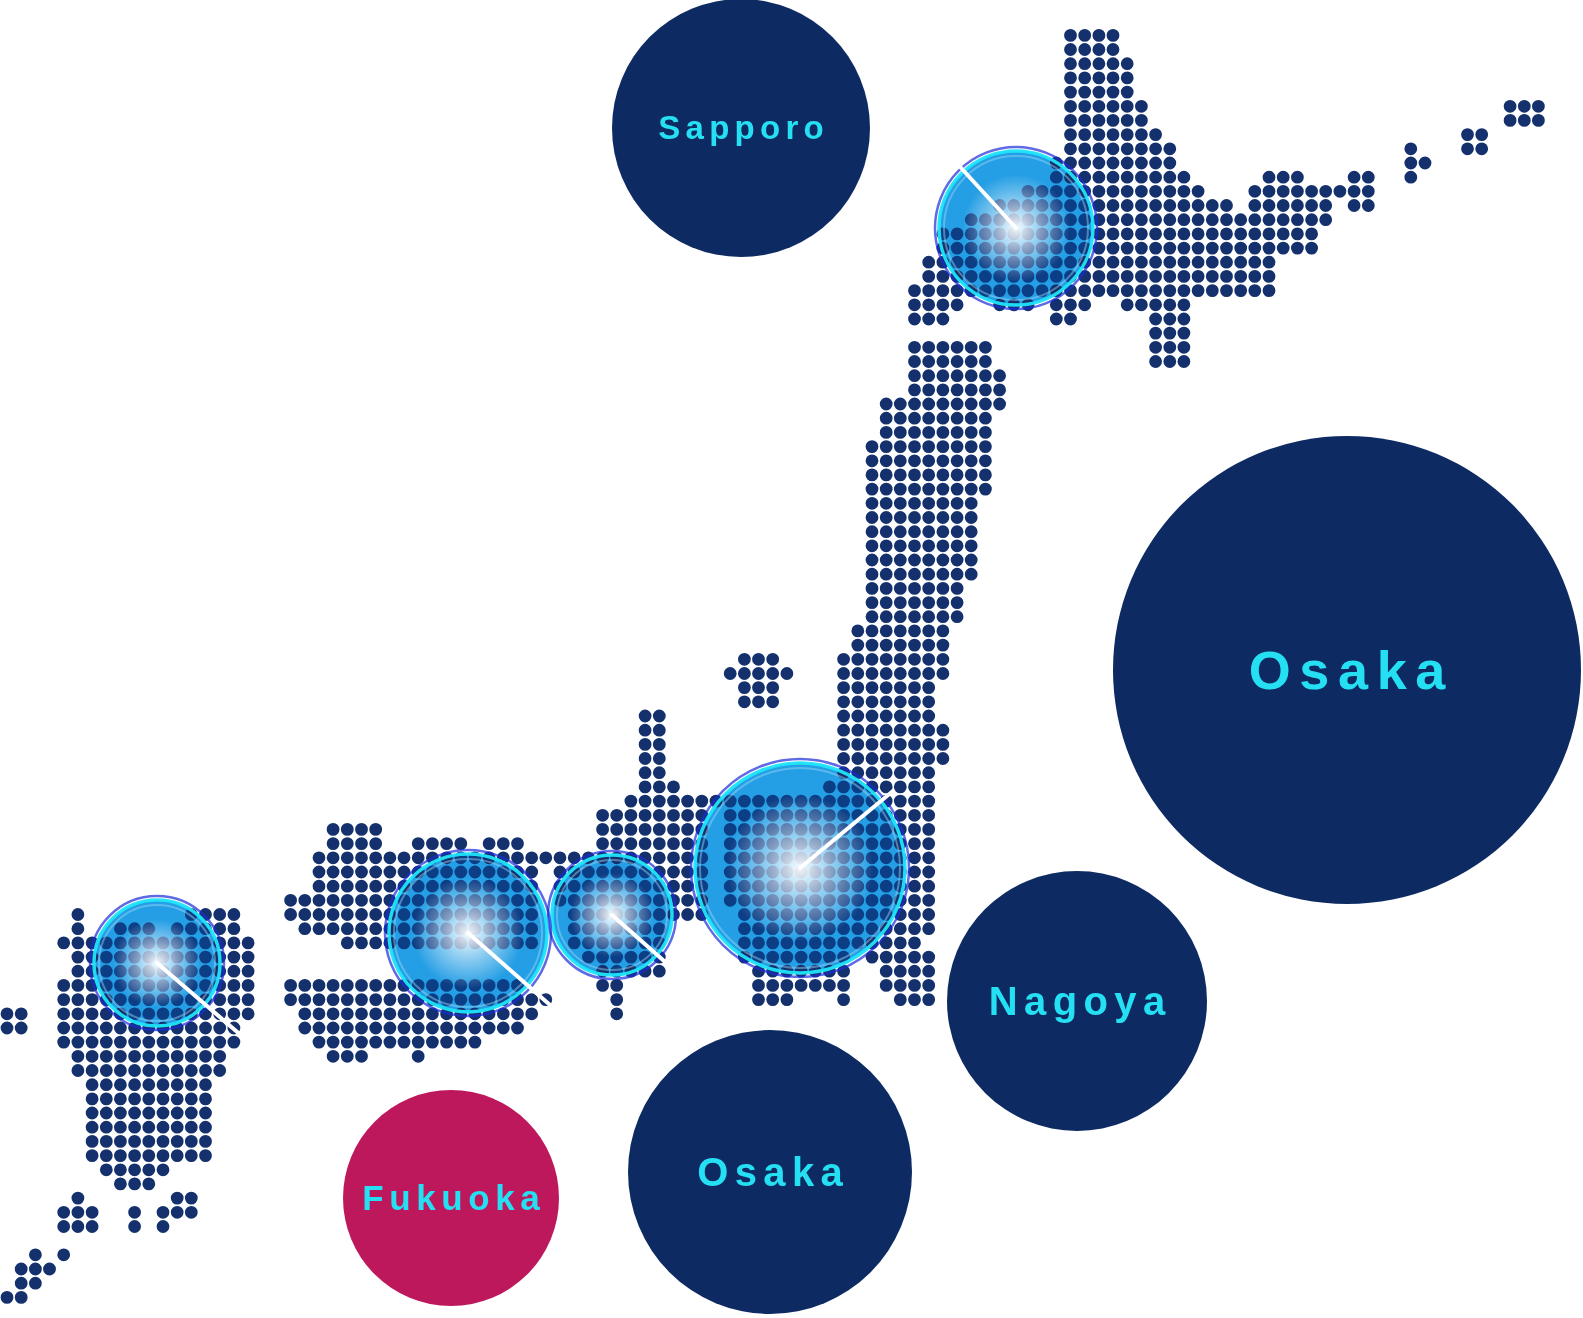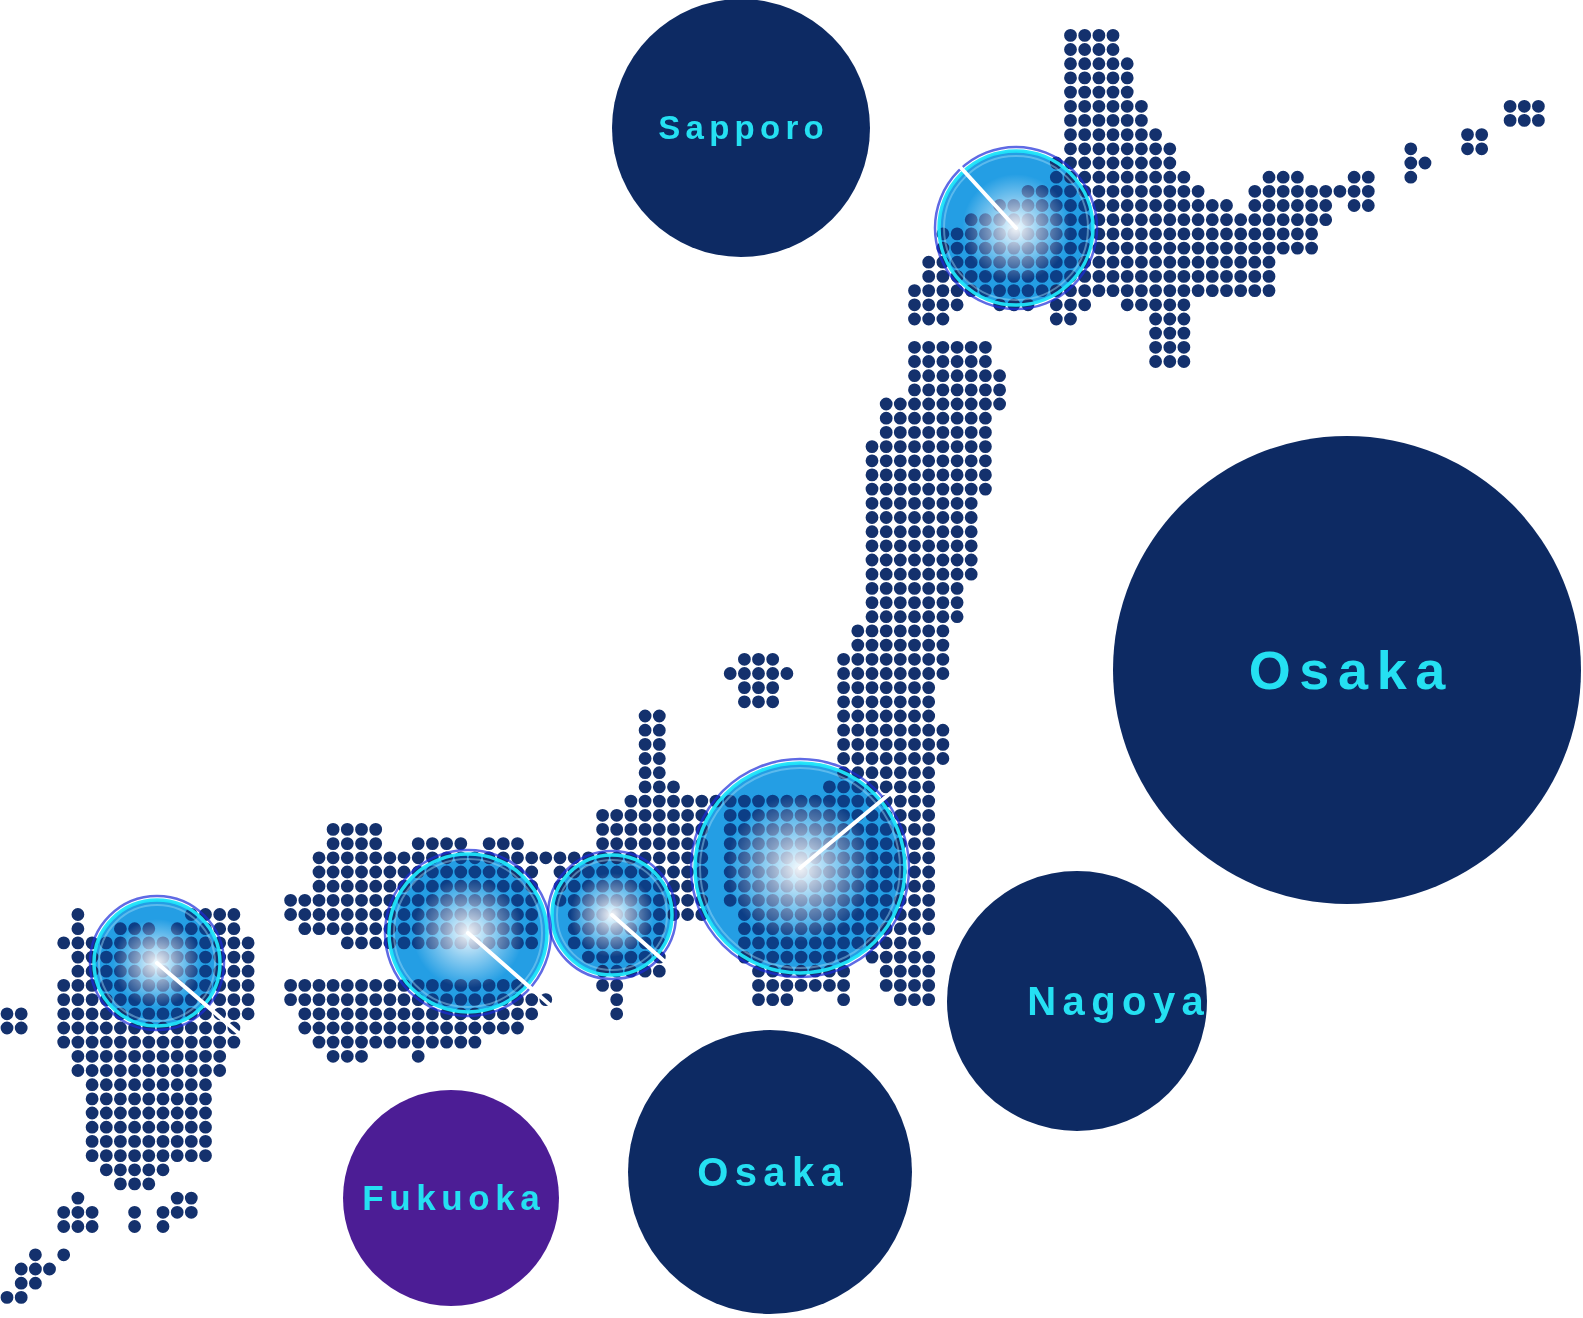--- a/index.html
+++ b/index.html
@@ -78,22 +78,22 @@
       <line x1="468" y1="933" x2="558" y2="1012" stroke="#FFFFFF" stroke-width="4" stroke-linecap="round"></line>
       <line x1="157" y1="963" x2="250" y2="1043" stroke="#FFFFFF" stroke-width="4" stroke-linecap="round"></line>
     </svg>
 
   <div class="city-label" style="left: 612px; top: -1px; width: 258px; height: 258px; background: rgb(13, 42, 99); color: rgb(37, 224, 242); font-size: 33px;">
     <span class="city-text">Sapporo</span>
   </div>
   <div class="city-label" style="left: 1113px; top: 436px; width: 468px; height: 468px; background: rgb(13, 42, 99); color: rgb(37, 224, 242); font-size: 54px;">
     <span class="city-text">Osaka</span>
   </div>
-  <div class="city-label" style="left: 947px; top: 871px; width: 260px; height: 260px; background: rgb(13, 42, 99); color: rgb(37, 224, 242); font-size: 40px; justify-content: flex-end;">
+  <div class="city-label" style="left: 947px; top: 871px; width: 260px; height: 260px; background: rgb(13, 42, 99); color: rgb(37, 224, 242); font-size: 40px;">
     <span class="city-text">Nagoya</span>
   </div>
   <div class="city-label" style="left: 628px; top: 1030px; width: 284px; height: 284px; background: rgb(13, 42, 99); color: rgb(37, 224, 242); font-size: 40px;">
     <span class="city-text">Osaka</span>
   </div>
-  <div class="city-label" style="left: 343px; top: 1090px; width: 216px; height: 216px; background: #4c1d95; color: rgb(37, 224, 242); font-size: 35px;">
+  <div class="city-label" style="left: 343px; top: 1090px; width: 216px; height: 216px; background: #be185d; color: rgb(37, 224, 242); font-size: 35px;">
     <span class="city-text">Fukuoka</span>
   </div>
 </div>
 
 </body></html>

